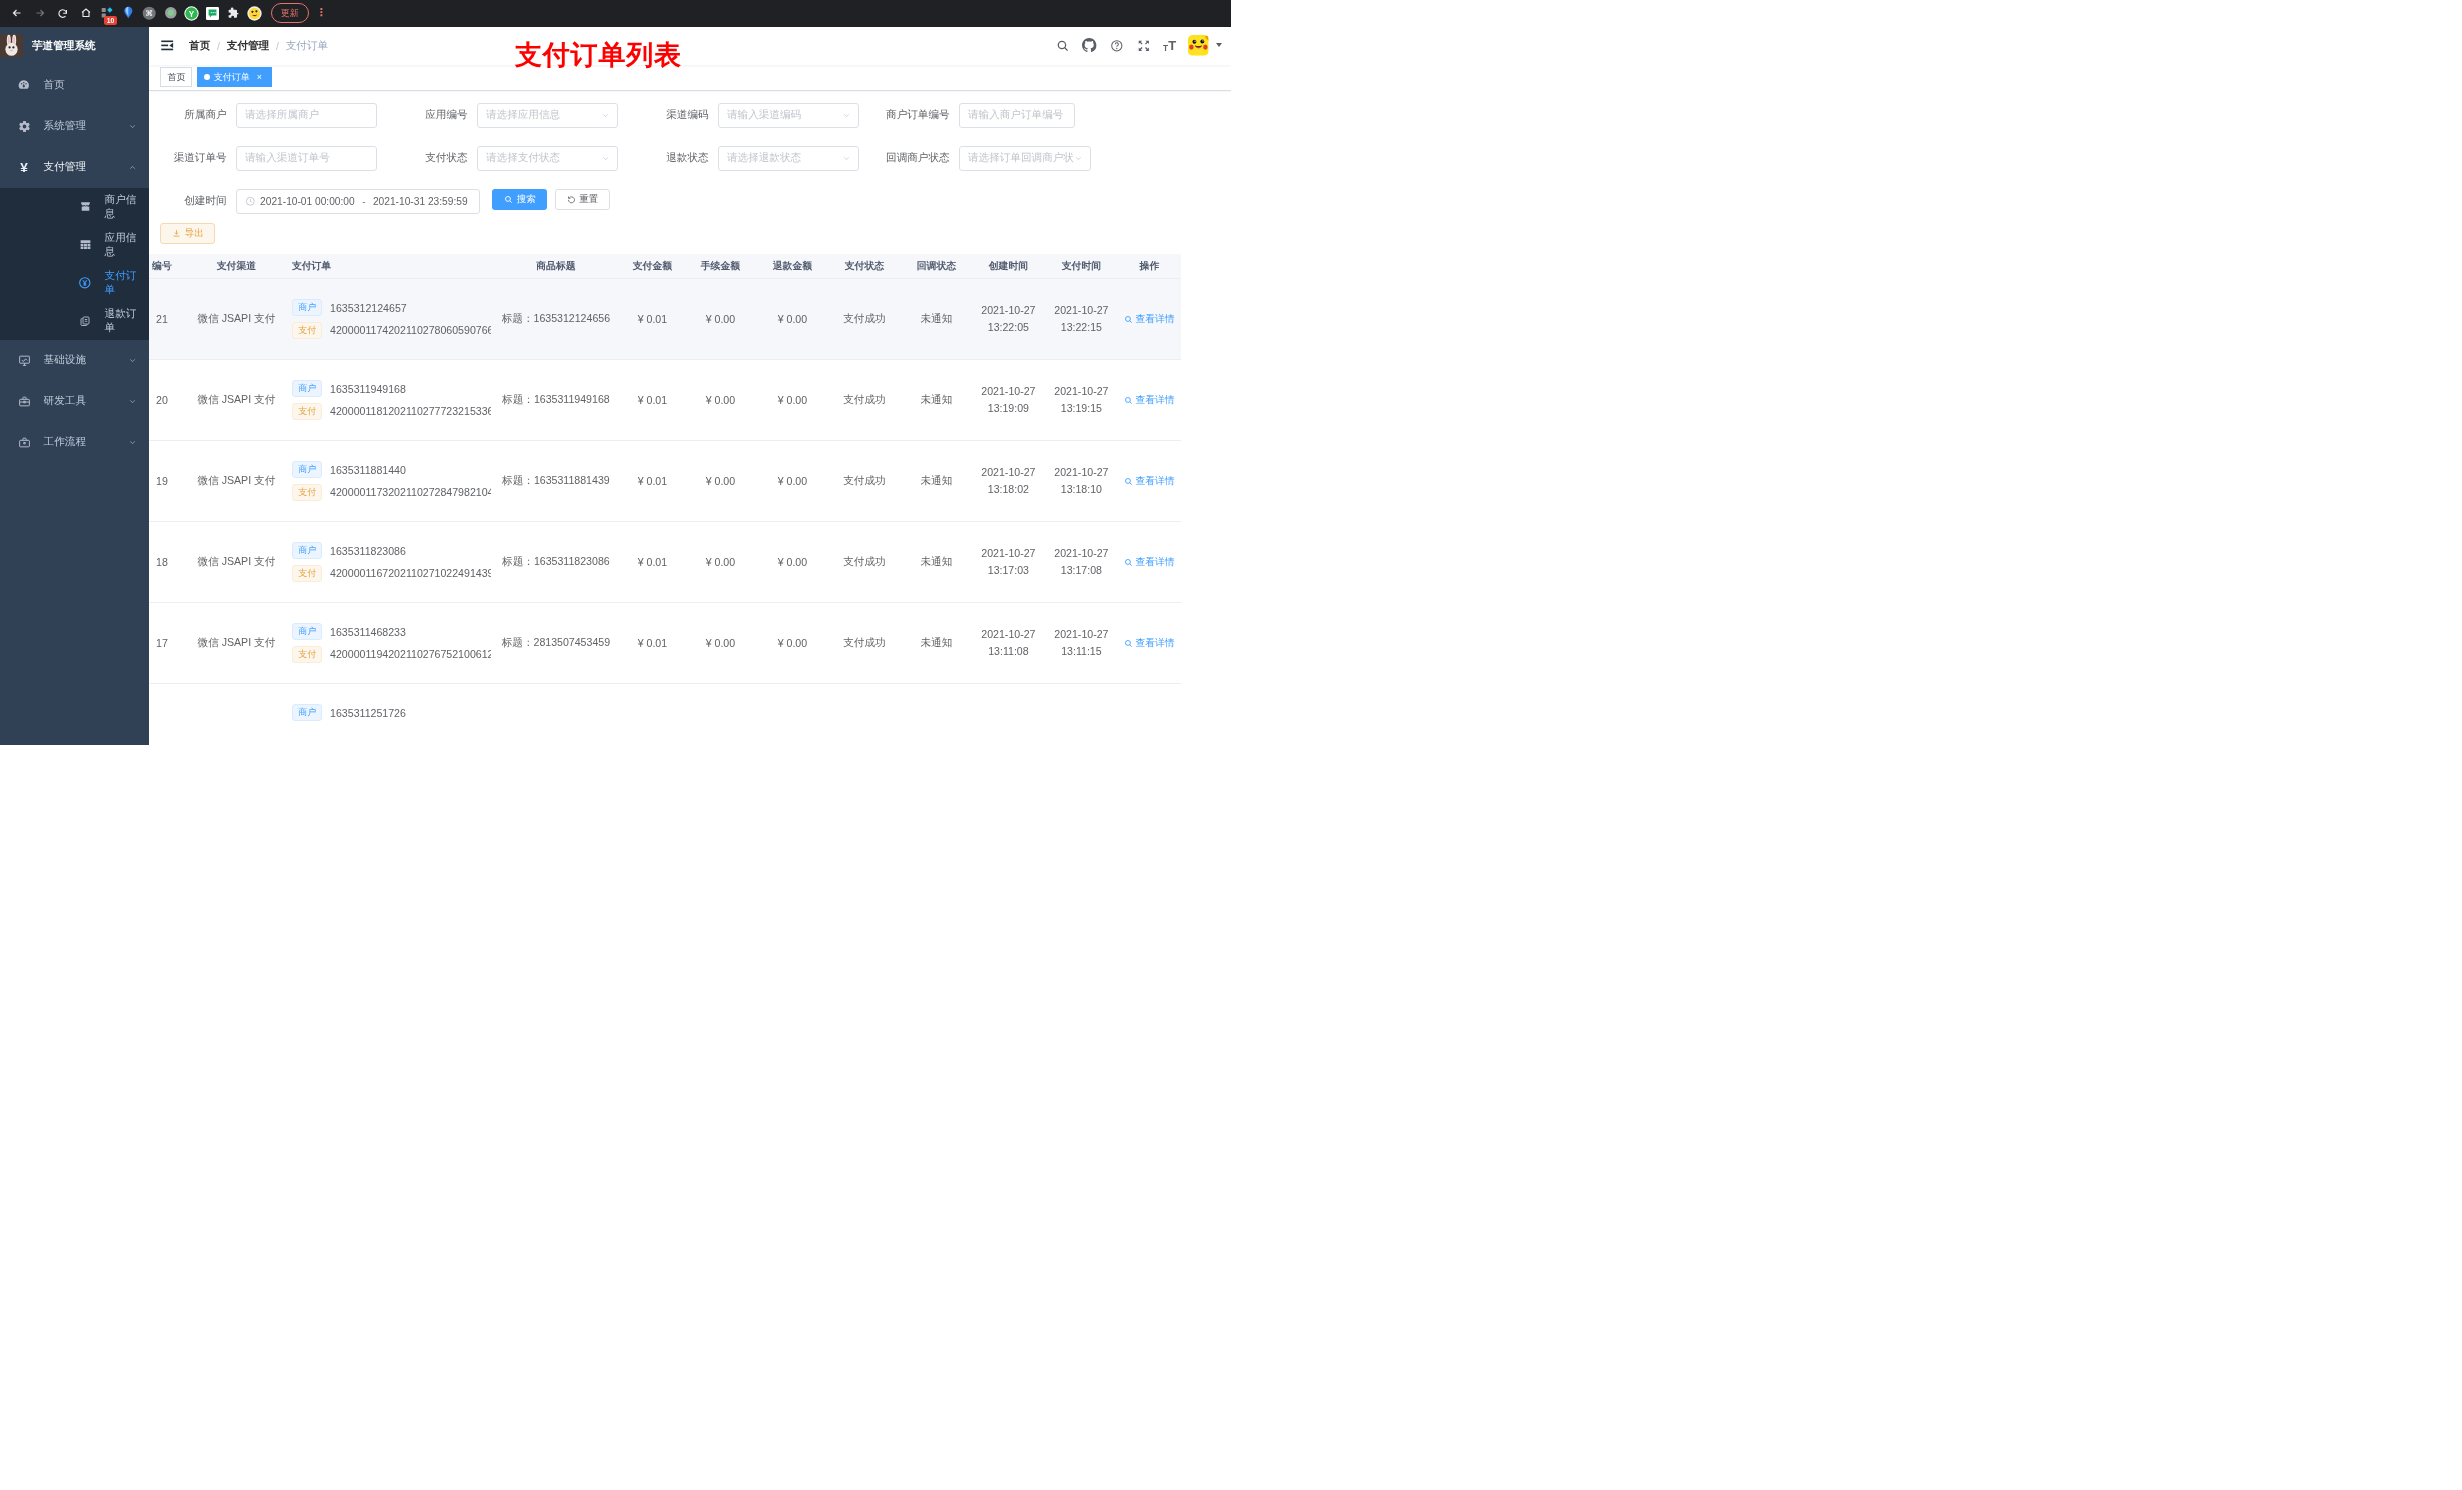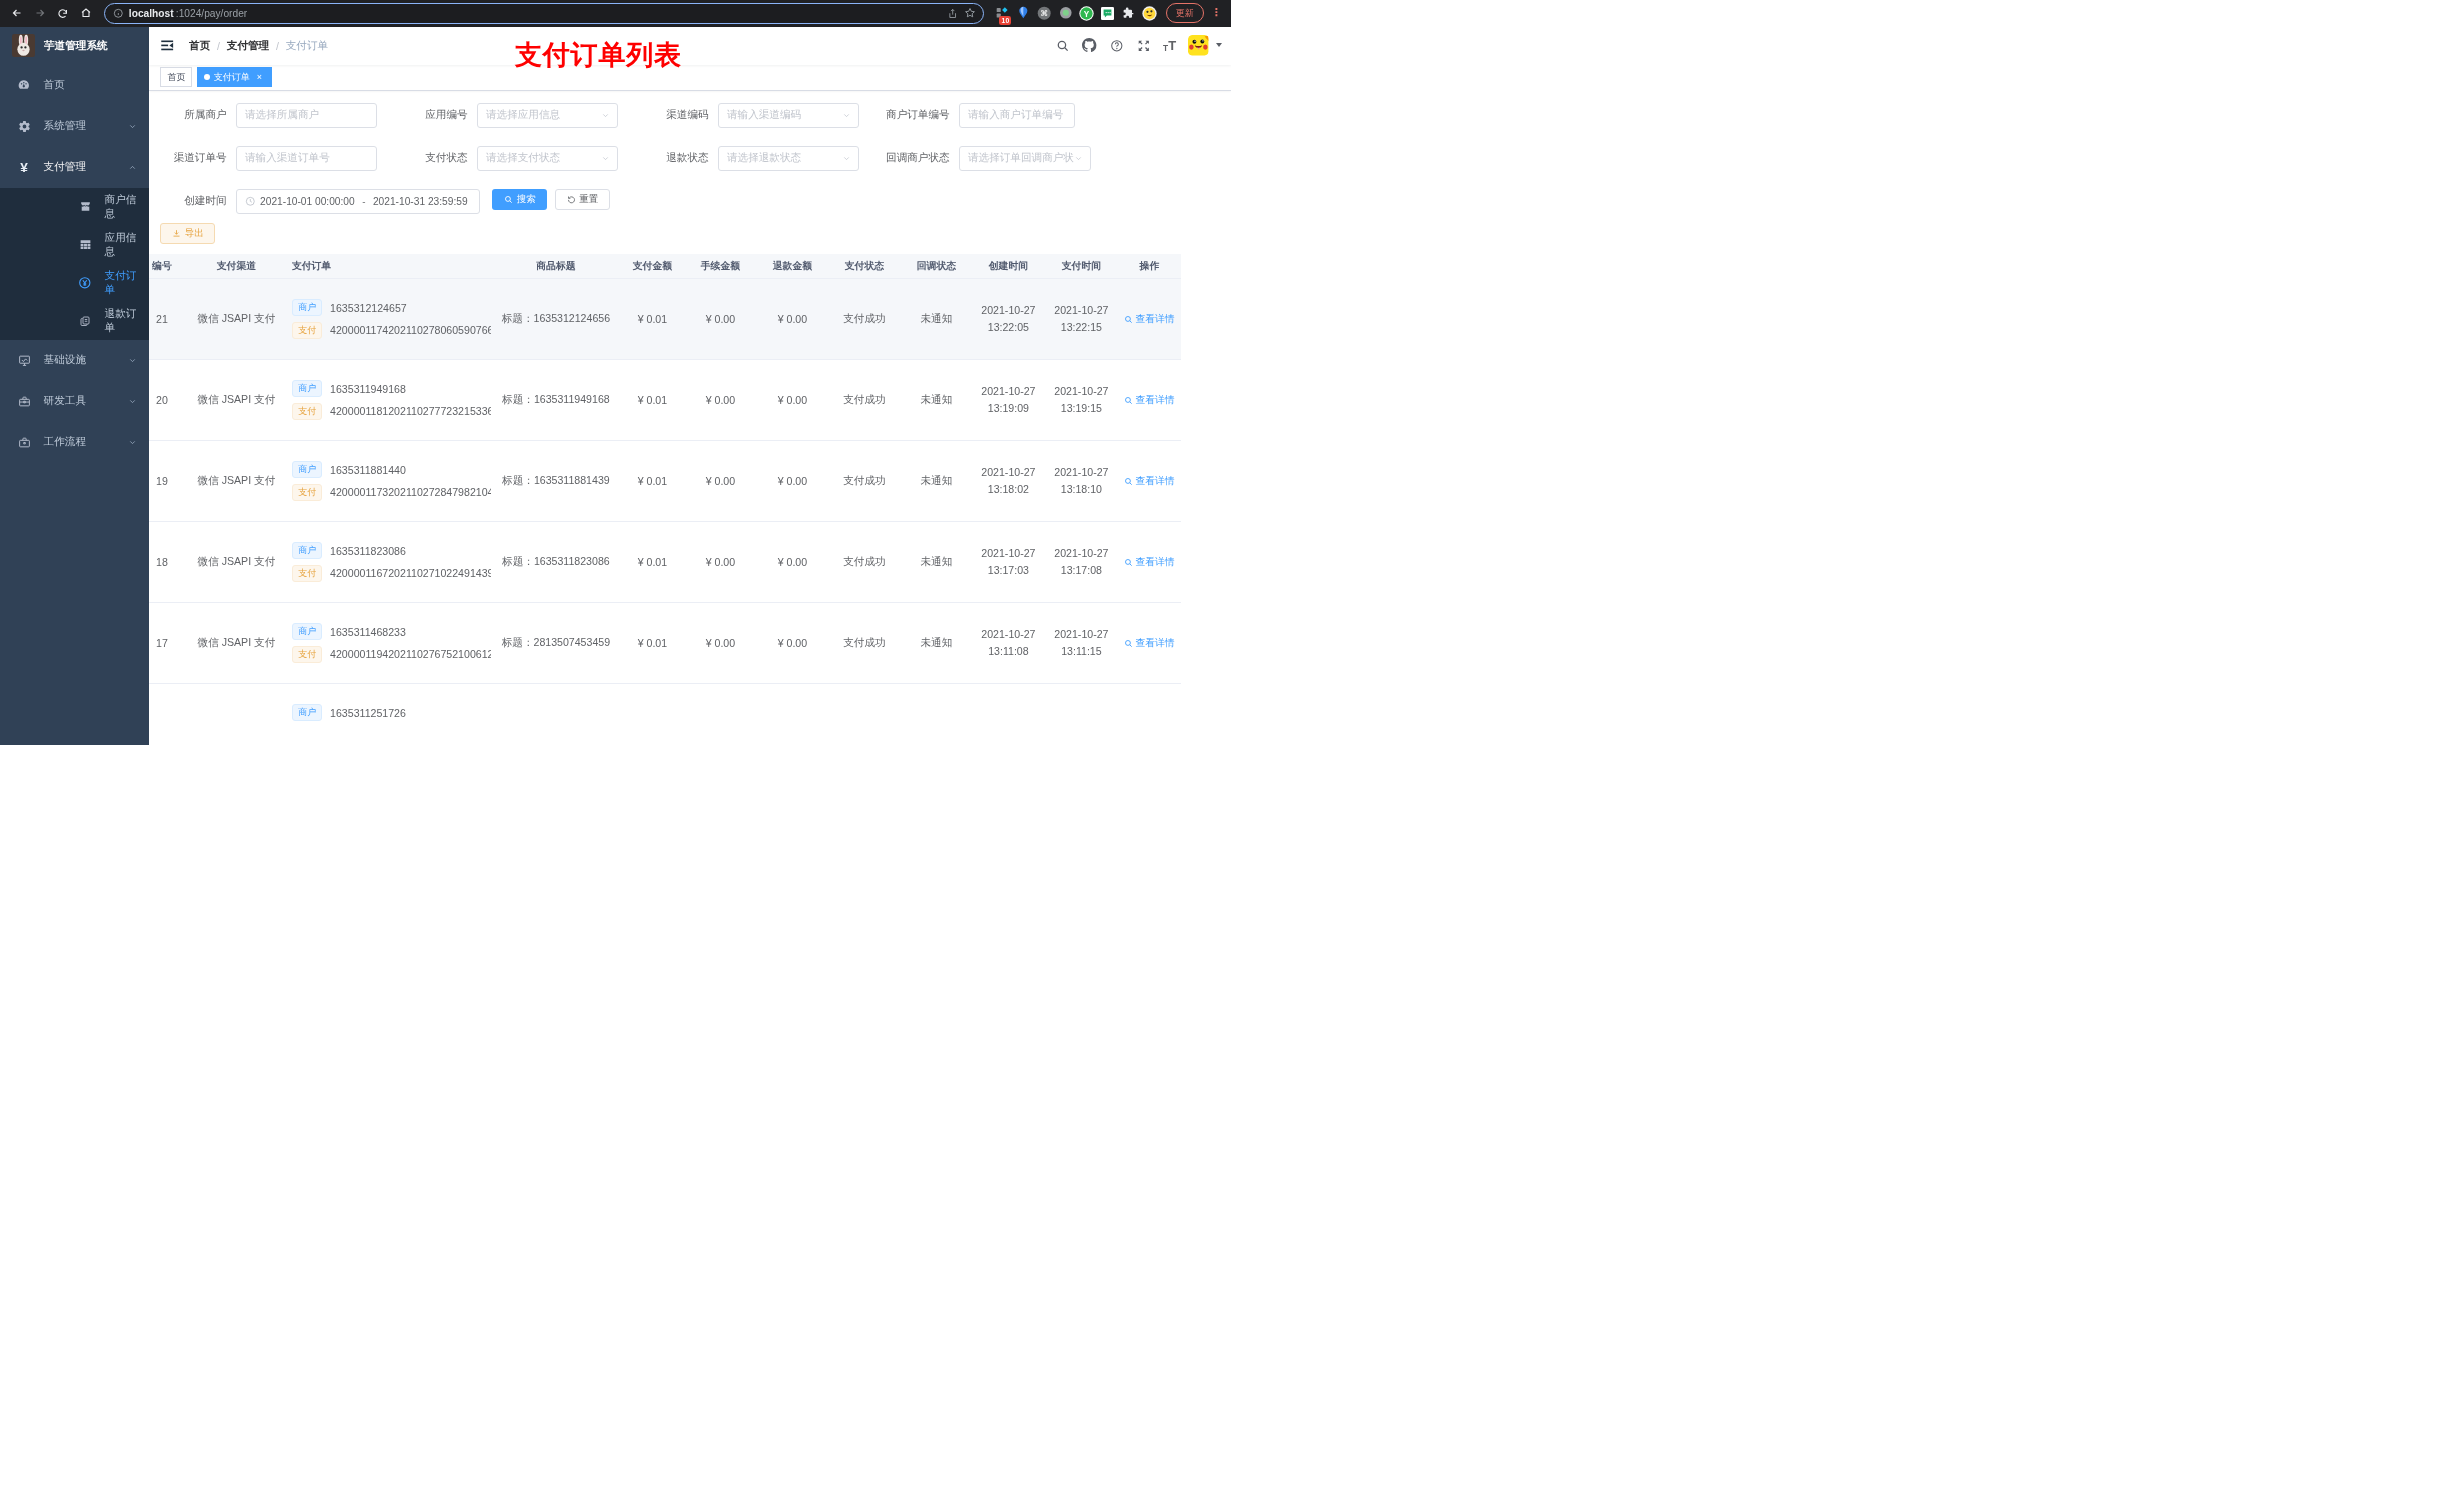--- a/index.html
+++ b/index.html
@@ -15,21 +15,21 @@
   .urlbar .rest{color:#9aa0a6;font-size:10.2px;}
   .urlbar .spacer{flex:1;}
   .ext{width:18px;height:19.7px;display:flex;align-items:center;justify-content:center;position:relative;flex:0 0 auto;}
   .badge{position:absolute;bottom:-1.5px;left:6px;background:#e94235;color:#fff;font-size:6.8px;font-weight:700;border-radius:2.3px;padding:0 2.3px;line-height:9px;}
   .update-btn{border:1.1px solid #e57368;color:#e57368;font-size:9px;border-radius:10.6px;padding:2.3px 9px;margin-left:4.5px;white-space:nowrap;}
   .vdots{color:#e57368;font-size:10.6px;font-weight:700;letter-spacing:0;margin:0 1.5px 0 4.5px;line-height:7.6px;}
 
   
   .app{display:flex;height:719px;}
   .sidebar{width:149px;background:#304156;flex:0 0 auto;color:#bfcbd9;overflow:hidden;}
-  .logo-row{height:38px;display:flex;align-items:center;padding-left:12px;gap:9px;}
+  .logo-row{height:38px;display:flex;align-items:center;gap:9px;}
   .logo-row .title{color:#fff;font-weight:700;font-size:10.6px;}
   .logo-img{width:23px;height:23px;border-radius:2.3px;overflow:hidden;flex:0 0 auto;}
   .menu-item{height:41px;display:flex;align-items:center;padding:0 12px 0 15px;font-size:10.6px;cursor:pointer;}
   .menu-item .mi-icon{width:18px;display:flex;justify-content:center;color:#b4bccc;flex:0 0 auto;}
   .menu-item .mi-label{margin-left:10.6px;flex:1;}
   .menu-item .chev{color:#97a8be;flex:0 0 auto;}
   .submenu{background:#1f2d3d;}
   .submenu .menu-item{height:38px;padding-left:33px;margin-left:43px;}
   .submenu .menu-item.active{color:#409eff;}
   .submenu .menu-item.active .mi-icon{color:#409eff;}
@@ -112,36 +112,20 @@
         <path d="M20 11a8 8 0 1 0-2 6"></path>
         <path d="M20 4v7h-7" stroke-width="2.2"></path>
       </svg>
   </div>
   <div class="bicon">
     <svg width="12" height="12" viewBox="0 0 24 24" fill="none" stroke="currentColor" stroke-width="2.2">
         <path d="M4 11 12 4l8 7"></path>
         <path d="M6 10v9h12v-9"></path>
       </svg>
   </div>
-  <div class="urlbar">
-    <svg width="10.6" height="10.6" viewBox="0 0 24 24" fill="none" stroke="#9aa0a6" stroke-width="2">
-        <circle cx="12" cy="12" r="9"></circle>
-        <path d="M12 8v.5M12 11.5V16"></path>
-      </svg>
-    <span class="host">localhost</span>
-      <span class="rest" style="margin-left:-3px;">:1024/pay/order</span>
-    <span class="spacer"></span>
-    <svg width="11.4" height="11.4" viewBox="0 0 24 24" fill="none" stroke="#9aa0a6" stroke-width="1.8">
-        <path d="M12 3v11M8.5 6.5 12 3l3.5 3.5"></path>
-        <path d="M6 11v9h12v-9"></path>
-      </svg>
-    <svg width="12" height="12" viewBox="0 0 24 24" fill="none" stroke="#9aa0a6" stroke-width="1.8">
-        <path d="m12 3 2.7 5.6 6.1.8-4.5 4.2 1.1 6-5.4-3-5.4 3 1.1-6L3.2 9.4l6.1-.8z"></path>
-      </svg>
-  </div>
   <div class="ext">
     <svg width="13.6" height="13.6" viewBox="0 0 20 20">
         <rect x="1" y="3" width="6" height="6" rx="1" fill="#8a8d91"></rect>
         <rect x="1" y="11" width="6" height="6" rx="1" fill="#8a8d91"></rect>
         <path d="M13 2l4 4-4 4-4-4z" fill="#1ec0f0"></path>
       </svg>
     <span class="badge">10</span>
   </div>
   <div class="ext">
     <svg width="10.6" height="13.6" viewBox="0 0 14 20">

